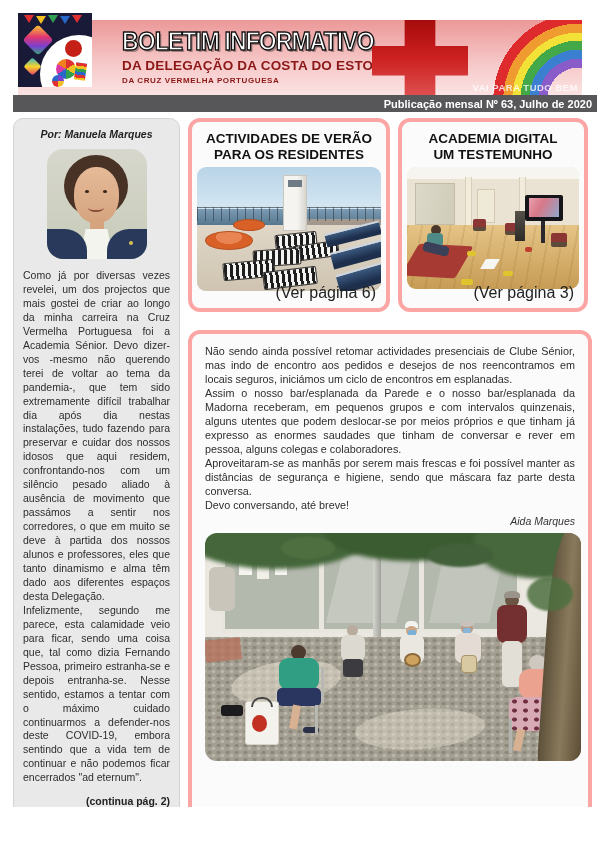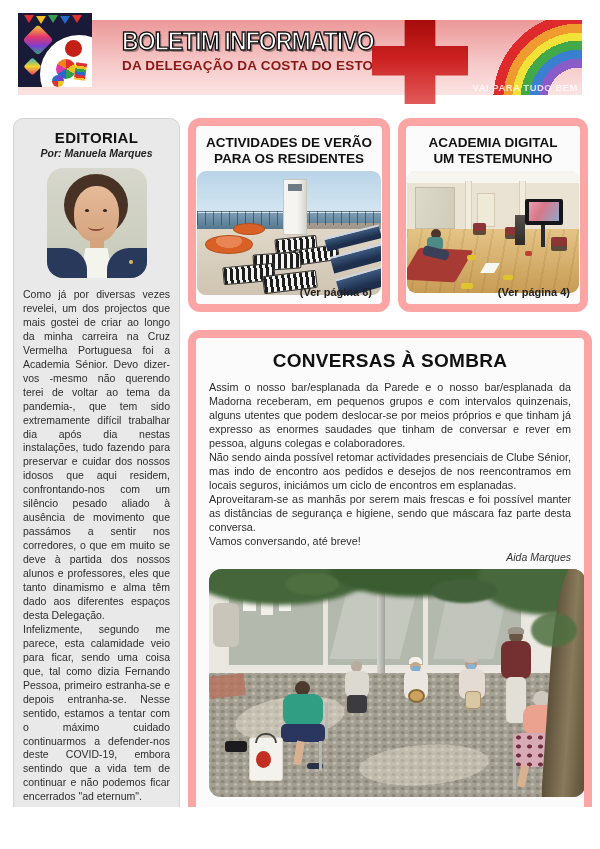--- a/index.html
+++ b/index.html
@@ -25,38 +25,38 @@
     background:radial-gradient(circle 86px at 97% 106%, rgba(0,0,0,0) 0 32px,
       #8a5cc9 32px 41px, #3a7fd0 41px 50px, #43a847 50px 59px,
       #f2e136 59px 67px, #ef9b30 67px 76px, #de2a2d 76px 86px, rgba(0,0,0,0) 86px); }
   .rainbow-caption { right:4px; bottom:2px; font-size:9.5px; font-weight:bold;
     color:rgba(255,255,255,.78); letter-spacing:.5px; }
   .issuebar { left:13px; top:95px; width:584px; height:17px; background:#57575a;
     display:flex; justify-content:flex-end; align-items:center; padding-right:5px; }
   .issuebar span { color:#fff; font-size:11px; font-weight:bold; }
 
   
-  .card { background:#fbfbfb; border:8px solid #fca5a5; border-radius:12px; }
+  .card { background:#fbfbfb; border:4px solid #fca5a5; border-radius:12px; }
   .editorial { left:13px; top:118px; width:167px; height:710px; background:#e9e9e9;
     border:1px solid #d4d4d4; border-radius:10px; padding:8px 9px; }
   .editorial h2 { text-align:center; font-size:15px; font-weight:bold; color:#111; margin-top:2px; letter-spacing:.3px; }
   .editorial .byline { text-align:center; font-size:10.5px; font-weight:bold; font-style:italic; color:#222; margin-top:1px; }
   .portrait { position:relative; width:100px; height:110px; margin:9px auto 10px;
     border-radius:16px; overflow:hidden; background:linear-gradient(180deg,#d7d7cd,#c7cbb8); }
   .editorial p { text-align:justify; font-size:10.5px; line-height:1.33; color:#2d2d2d; }
   .continuation { text-align:right; font-size:10.5px; font-weight:bold; color:#222; margin-top:10px; }
 
   .card2 { left:188px; top:118px; width:202px; height:194px; }
   .card3 { left:398px; top:118px; width:190px; height:194px; }
   .card h3 { text-align:center; font-weight:bold; font-size:13.5px; color:#111; line-height:1.15; margin:9px 4px 5px; }
   .card3 h3 { max-width:148px; margin-left:auto; margin-right:auto; }
   .photo { position:relative; overflow:hidden; border-radius:9px; margin:0 auto; }
   .terrace { width:184px; height:124px; background:linear-gradient(180deg,#b9d4e8 0%,#d9e9f3 40%,#dcd3c4 41%); }
   .gym { width:172px; height:122px; background:#eae3d3; }
-  .pagelink { position:absolute; right:10px; bottom:6px; font-size:11px; font-weight:bold; color:#222;margin-left:29px; }
+  .pagelink { position:absolute; right:10px; bottom:6px; font-size:16px; font-weight:normal; color:#222;margin-left:29px; }
 
   
   .article { left:188px; top:330px; width:404px; height:499px; padding:10px 13px 0; overflow:hidden; }
   .article h1 { text-align:center; font-size:19px; font-weight:bold; color:#111; margin:2px 0 8px; letter-spacing:.3px; }
   .article p { text-align:justify; font-size:10.8px; line-height:1.3; color:#2d2d2d; }
   .signature { text-align:right; font-size:10.5px; font-style:italic; color:#333; margin-top:3px; }
   .esplanada { width:376px; height:228px; margin:6px auto 0; border-radius:12px; background:#eae8e0; }
 
   .cobbles { background-color:#a49f93;
     background-image:radial-gradient(#8b8779 1.5px, transparent 2.6px),
@@ -86,30 +86,33 @@
       <div class="a" style="right:-26px;bottom:-26px;width:78px;height:78px;border-radius:50%;background:#fff;"></div>
       <div class="a" style="left:47px;top:27px;width:17px;height:17px;border-radius:50%;background:#c42018;"></div>
       <div class="a" style="left:38px;top:46px;width:20px;height:20px;border-radius:50%;background:conic-gradient(#e03030 0 60deg,#f2c020 60deg 120deg,#30a050 120deg 180deg,#2868c8 180deg 240deg,#d838a8 240deg 300deg,#f08020 300deg 360deg);"></div>
       <div class="a" style="left:34px;top:62px;width:12px;height:12px;border-radius:50%;background:conic-gradient(#7a3fd1 0 90deg,#f2c020 90deg 180deg,#e03030 180deg 270deg,#2868c8 270deg 360deg);"></div>
       <div class="a" style="left:57px;top:50px;width:11px;height:17px;transform:rotate(8deg);background:repeating-linear-gradient(180deg,#e03030 0 3px,#f2c020 3px 6px,#30a050 6px 9px,#2868c8 9px 12px);"></div>
     </div>
 
     <div class="a titleblock">
       <div class="main-title">BOLETIM INFORMATIVO</div>
       <div class="sub-title">DA DELEGAÇÃO DA COSTA DO ESTORIL</div>
+      <div class="org-line">DA CRUZ VERMELHA PORTUGUESA</div>
     </div>
 
     <div class="a cross"></div>
     <div class="a rainbow"></div>
     <div class="a rainbow-caption">VAI PARA TUDO BEM</div>
   </div>
 
+  <div class="a issuebar">
+    <span>Publicação mensal Nº 63, Julho de 2020</span>
+  </div>
 
   <aside class="a editorial">
-    <h2>EDITORIAL</h2>
     <div class="byline">Por: Manuela Marques</div>
 
     <div class="portrait">
       <div class="a" style="left:17px;top:6px;width:64px;height:62px;border-radius:50%;background:#483226;"></div>
       <div class="a" style="left:27px;top:18px;width:45px;height:56px;border-radius:48% 48% 46% 46%;background:linear-gradient(180deg,#e6ba98 0%,#d5a47f 100%);"></div>
       <div class="a" style="left:38px;top:41px;width:4px;height:3px;border-radius:50%;background:#352318;"></div>
       <div class="a" style="left:56px;top:41px;width:4px;height:3px;border-radius:50%;background:#352318;"></div>
       <div class="a" style="left:41px;top:55px;width:16px;height:8px;border-bottom:2px solid #8a4a3a;border-radius:50%;"></div>
       <div class="a" style="left:43px;top:70px;width:14px;height:12px;background:#d5a47f;"></div>
       <div class="a" style="left:33px;top:80px;width:34px;height:30px;background:#f4f4ef;clip-path:polygon(0 100%,18% 0,82% 0,100% 100%);"></div>
@@ -165,29 +168,28 @@
       <div class="a" style="left:2px;top:78px;width:56px;height:32px;background:#a83a34;transform:skewX(-28deg) rotate(3deg);border-radius:3px;"></div>
       <div class="a" style="left:24px;top:58px;width:10px;height:10px;border-radius:50%;background:#4a362a;"></div>
       <div class="a" style="left:20px;top:66px;width:16px;height:13px;border-radius:4px;background:#4e8a86;"></div>
       <div class="a" style="left:16px;top:77px;width:26px;height:10px;border-radius:4px;background:#3a4058;transform:rotate(14deg);"></div>
       <div class="a" style="left:76px;top:92px;width:14px;height:10px;background:#f6f6f2;transform:skewX(-30deg);"></div>
       <div class="a" style="left:60px;top:84px;width:9px;height:5px;background:#dfc42e;border-radius:2px;"></div>
       <div class="a" style="left:54px;top:112px;width:12px;height:6px;background:#dfc42e;border-radius:2px;"></div>
       <div class="a" style="left:96px;top:104px;width:10px;height:5px;background:#dfc42e;border-radius:2px;"></div>
       <div class="a" style="left:118px;top:80px;width:7px;height:5px;background:#c04030;border-radius:2px;"></div>
     </div>
-    <div class="pagelink">(Ver página 4)</div>
+    <div class="pagelink">(Ver página 3)</div>
   </div>
 
   <section class="a card article">
-    <h1>CONVERSAS À SOMBRA</h1>
+    <p>Não sendo ainda possível retomar actividades presenciais de Clube Sénior, mas indo de encontro aos pedidos e desejos de nos reencontramos em locais seguros, iniciámos um ciclo de encontros em esplanadas.</p>
     <p>Assim o nosso bar/esplanada da Parede e o nosso bar/esplanada da Madorna receberam, em pequenos grupos e com intervalos quinzenais, alguns utentes que podem deslocar-se por meios próprios e que tinham já expresso as enormes saudades que tinham de conversar e rever em pessoa, alguns colegas e colaboradores.</p>
-    <p>Não sendo ainda possível retomar actividades presenciais de Clube Sénior, mas indo de encontro aos pedidos e desejos de nos reencontramos em locais seguros, iniciámos um ciclo de encontros em esplanadas.</p>
     <p>Aproveitaram-se as manhãs por serem mais frescas e foi possível manter as distâncias de segurança e higiene, sendo que máscara faz parte desta conversa.</p>
-    <p>Vamos conversando, até breve!</p>
+    <p>Devo conversando, até breve!</p>
     <div class="signature">Aida Marques</div>
 
     <div class="photo esplanada">
 
       <div class="a" style="left:16px;top:8px;width:300px;height:92px;background:#b4b9ae;border:4px solid #e8e6de;"></div>
       <div class="a" style="left:114px;top:8px;width:5px;height:92px;background:#e8e6de;"></div>
       <div class="a" style="left:214px;top:8px;width:5px;height:92px;background:#e8e6de;"></div>
       <div class="a" style="left:130px;top:16px;width:70px;height:74px;background:rgba(255,255,255,.22);transform:skewX(-14deg);"></div>
       <div class="a" style="left:232px;top:16px;width:60px;height:74px;background:rgba(255,255,255,.18);transform:skewX(-12deg);"></div>
       <div class="a" style="left:34px;top:24px;width:13px;height:18px;background:#f6f5f0;"></div>

